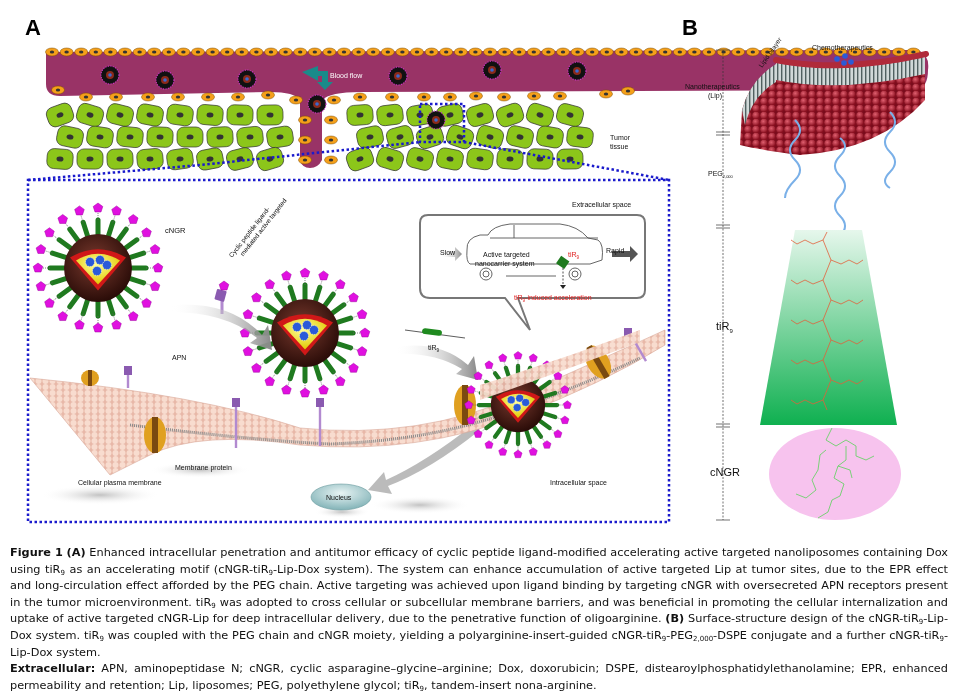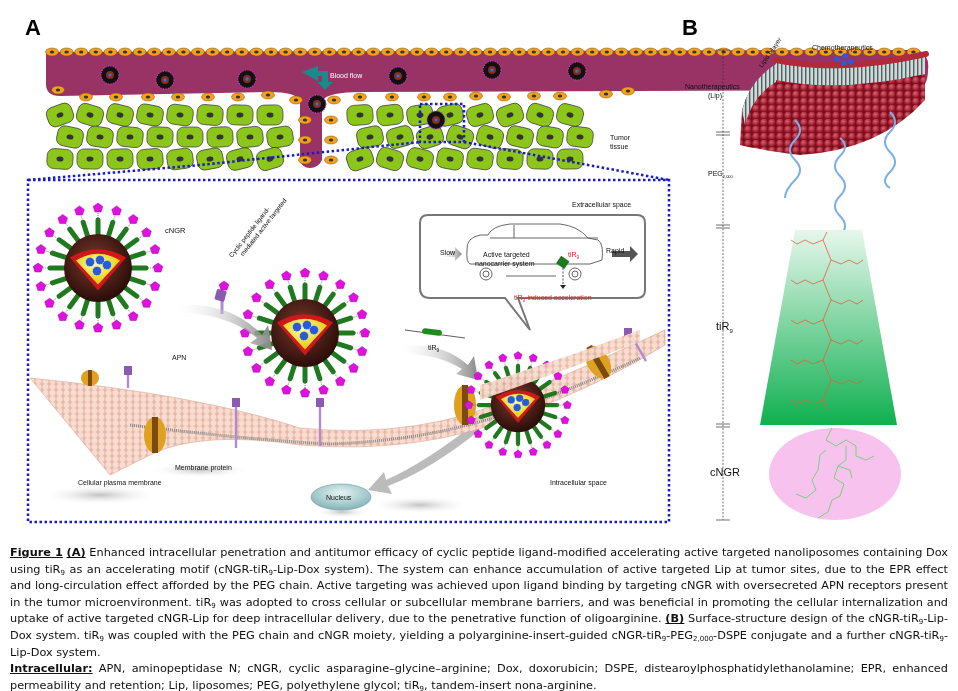--- a/index.html
+++ b/index.html
@@ -2,21 +2,21 @@
 <html><head>
 <meta charset="utf-8">
 <style>
   html, body { margin:0; padding:0; background:#ffffff; }
   body { width:958px; height:691px; position:relative; overflow:hidden; font-family:"Liberation Sans", sans-serif; }
   .panel-label { position:absolute; font-weight:bold; font-size:22px; color:#000; font-family:"Liberation Sans", sans-serif; }
   .fig-svg { position:absolute; left:0; top:0; }
   .lbl { font-family:"Liberation Sans", sans-serif; fill:#111; }
   .caption { position:absolute; left:10px; top:545px; width:938px; font-family:"DejaVu Sans", sans-serif; font-size:11.3px; line-height:16.6px; color:#111; text-align:justify; }
   .caption p { margin:0; }
-  .caption b { font-weight:bold;text-decoration:underline; }
+  .caption b { font-weight:bold; }
   .caption sub { font-size:7px; line-height:0; vertical-align:-2px; }
 </style>
 </head>
 <body>
 
 <div class="panel-label" style="left:25px;top:15px;">A</div>
 <div class="panel-label" style="left:682px;top:15px;">B</div>
 
 <svg class="fig-svg" width="958" height="540" viewBox="0 0 958 540">
   <defs>
@@ -1011,14 +1011,14 @@
   <g stroke="#5ad35a" stroke-width="0.8" fill="none">
     <path d="M832,428 L826,440 L836,446 L846,440 L856,446 L856,456 L866,460 L874,456"></path>
     <path d="M826,450 L820,455 L818,470 L812,480 L816,490 L806,498 L796,494"></path>
     <path d="M846,446 L846,460 L838,466 L834,478 L844,484 L840,496 L832,500 L828,512 L818,518"></path>
     <path d="M838,466 L850,470 L852,478"></path>
   </g>
 </svg>
 
 <div class="caption">
   <p><b>Figure 1</b> <b>(A)</b><span> Enhanced intracellular penetration and antitumor efficacy of cyclic peptide ligand-modified accelerating active targeted nanoliposomes containing Dox using tiR</span><sub>9</sub><span> as an accelerating motif (cNGR-tiR</span><sub>9</sub><span>-Lip-Dox system). The system can enhance accumulation of active targeted Lip at tumor sites, due to the EPR effect and long-circulation effect afforded by the PEG chain. Active targeting was achieved upon ligand binding by targeting cNGR with oversecreted APN receptors present in the tumor microenvironment. tiR</span><sub>9</sub><span> was adopted to cross cellular or subcellular membrane barriers, and was beneficial in promoting the cellular internalization and uptake of active targeted cNGR-Lip for deep intracellular delivery, due to the penetrative function of oligoarginine. </span><b>(B)</b><span> Surface-structure design of the cNGR-tiR</span><sub>9</sub><span>-Lip-Dox system. tiR</span><sub>9</sub><span> was coupled with the PEG chain and cNGR moiety, yielding a polyarginine-insert-guided cNGR-tiR</span><sub>9</sub><span>-PEG</span><sub>2,000</sub><span>-DSPE conjugate and a further cNGR-tiR</span><sub>9</sub><span>-Lip-Dox system.</span></p>
-  <p><b>Intracellular:</b><span> APN, aminopeptidase N; cNGR, cyclic asparagine–glycine–arginine; Dox, doxorubicin; DSPE, distearoylphosphatidylethanolamine; EPR, enhanced permeability and retention; Lip, liposomes; PEG, polyethylene glycol; tiR</span><sub>9</sub><span>, tandem-insert nona-arginine.</span></p>
+  <p><b>Extracellular:</b><span> APN, aminopeptidase N; cNGR, cyclic asparagine–glycine–arginine; Dox, doxorubicin; DSPE, distearoylphosphatidylethanolamine; EPR, enhanced permeability and retention; Lip, liposomes; PEG, polyethylene glycol; tiR</span><sub>9</sub><span>, tandem-insert nona-arginine.</span></p>
 </div>
 
 </body></html>

